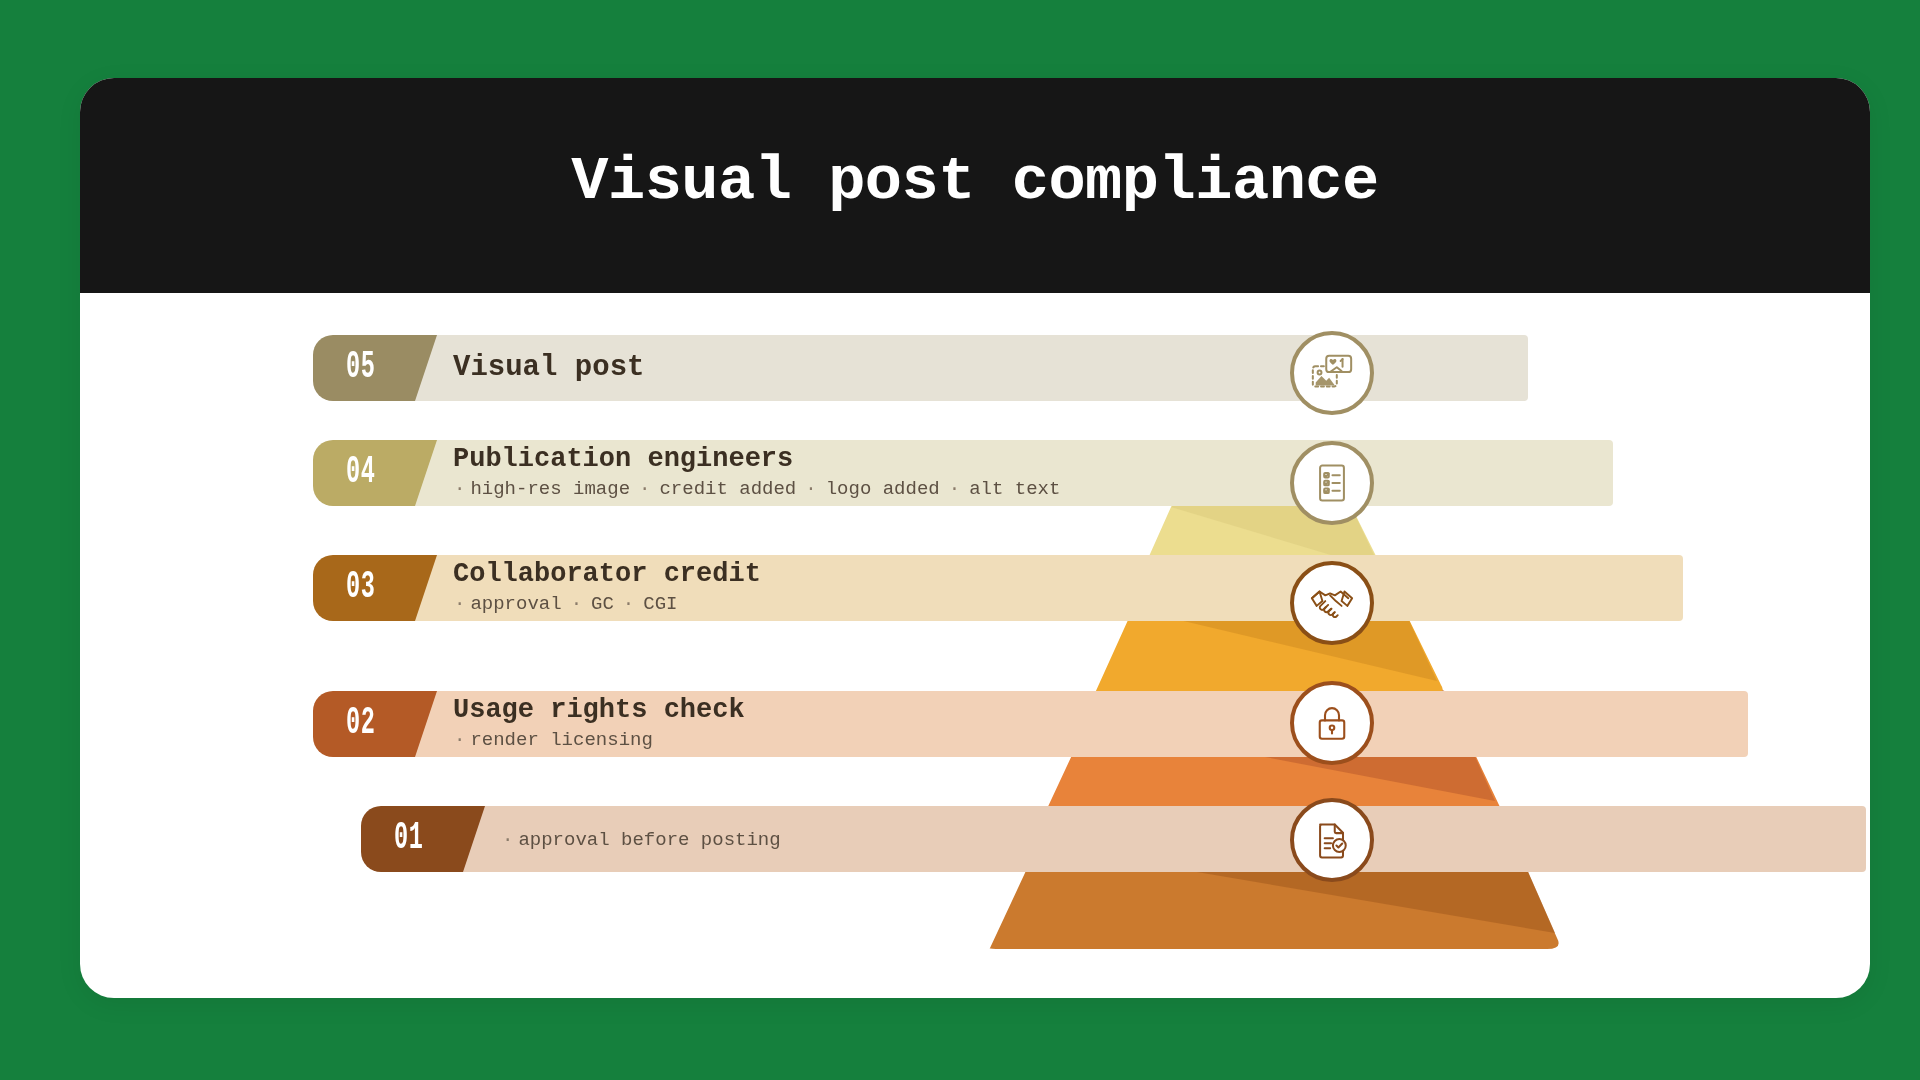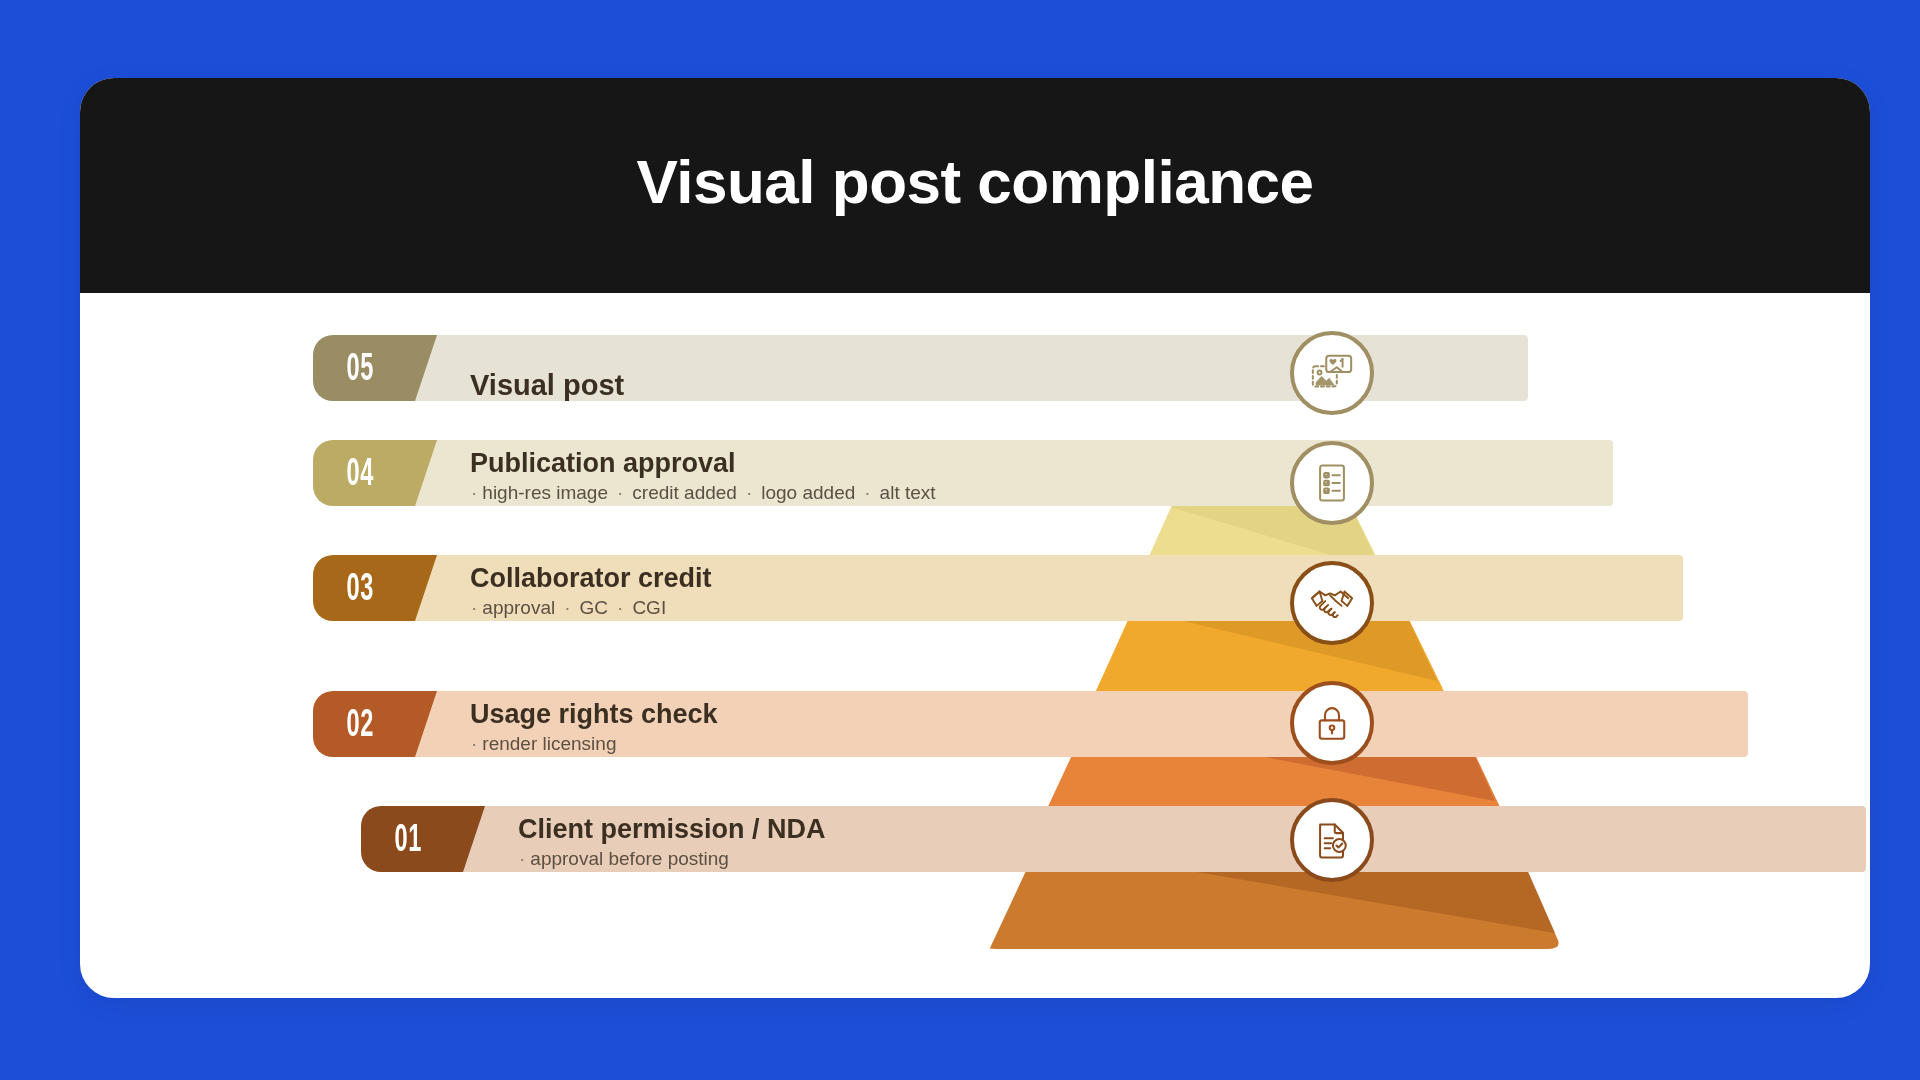--- a/index.html
+++ b/index.html
@@ -5,21 +5,22 @@
   * { box-sizing: border-box; margin: 0; padding: 0; }
   html, body {
     width: 1920px; height: 1080px;
     background: #f2f2f2;
     font-family: "Liberation Sans", sans-serif;
     overflow: hidden;
   }
   #stage {
     position: relative;
     width: 1920px; height: 1080px;
-    background: #1d4ed8;
+    background: #15803d;
+    font-family: Liberation Mono, monospace;
   }
   
   #card {
     position: absolute;
     left: 80px; top: 78px;
     width: 1790px; height: 920px;
     background: #ffffff;
     border-radius: 34px;
     overflow: hidden;
     box-shadow: 0 6px 26px rgba(0,0,0,0.07);
@@ -97,26 +98,26 @@
     position: relative;
     height: 100%;
     flex: 0 0 auto;
     border-top-right-radius: 4px;
     border-bottom-right-radius: 4px;
     z-index: 1;
     margin-left: 0;
   }
   .bar-text {
     position: absolute;
-    left: 62px;
+    left: 45px;
     top: 0;
     height: 100%;
     display: flex;
     flex-direction: column;
-    justify-content: flex-end;
+    justify-content: center;
     z-index: 4;
   }
   .bar-title {
     color: #3b2f22;
     font-size: 27px;
     font-weight: bold;
     line-height: 1.12;
     white-space: nowrap;
   }
   .bar-sub {
@@ -204,21 +205,21 @@
 
       <div class="row" style="top:147px;">
         <div class="badge" style="background:#bbab65;">
           <span class="badge-num">04</span>
           <svg class="badge-wedge" viewBox="0 0 30 76" preserveAspectRatio="none">
             <polygon points="0,0 30,0 8,76 0,76" fill="#bbab65"></polygon>
           </svg>
         </div>
         <div class="bar" style="width:1205px;background:#eae6d0;">
           <div class="bar-text">
-            <div class="bar-title">Publication approval</div>
+            <div class="bar-title">Publication engineers</div>
             <div class="bar-sub">
               <span class="dot">·</span><span>high-res image</span><span class="sep">·</span><span>credit added</span><span class="sep">·</span><span>logo added</span><span class="sep">·</span><span>alt text</span>
             </div>
           </div>
         </div>
       </div>
 
       <div class="row" style="top:262px;">
         <div class="badge" style="background:#a8681a;">
           <span class="badge-num">03</span>
@@ -255,21 +256,20 @@
 
       <div class="row" style="top:513px;padding-left:48px;">
         <div class="badge" style="background:#8a4a1c;">
           <span class="badge-num">01</span>
           <svg class="badge-wedge" viewBox="0 0 30 76" preserveAspectRatio="none">
             <polygon points="0,0 30,0 8,76 0,76" fill="#8a4a1c"></polygon>
           </svg>
         </div>
         <div class="bar" style="width:1410px;background:#e8cdb8;">
           <div class="bar-text">
-            <div class="bar-title">Client permission / NDA</div>
             <div class="bar-sub">
               <span class="dot">·</span><span>approval before posting</span>
             </div>
           </div>
         </div>
       </div>
 
       <div class="icon-circle" style="left:1210px; top:38px; border:4px solid #a08f63;">
         <svg width="46" height="46" viewBox="0 0 48 48" fill="none" stroke="#a08f63" stroke-width="2.1" stroke-linecap="round" stroke-linejoin="round">
           <rect x="4" y="17" width="25" height="21" rx="2.5" stroke-dasharray="3 3"></rect>

